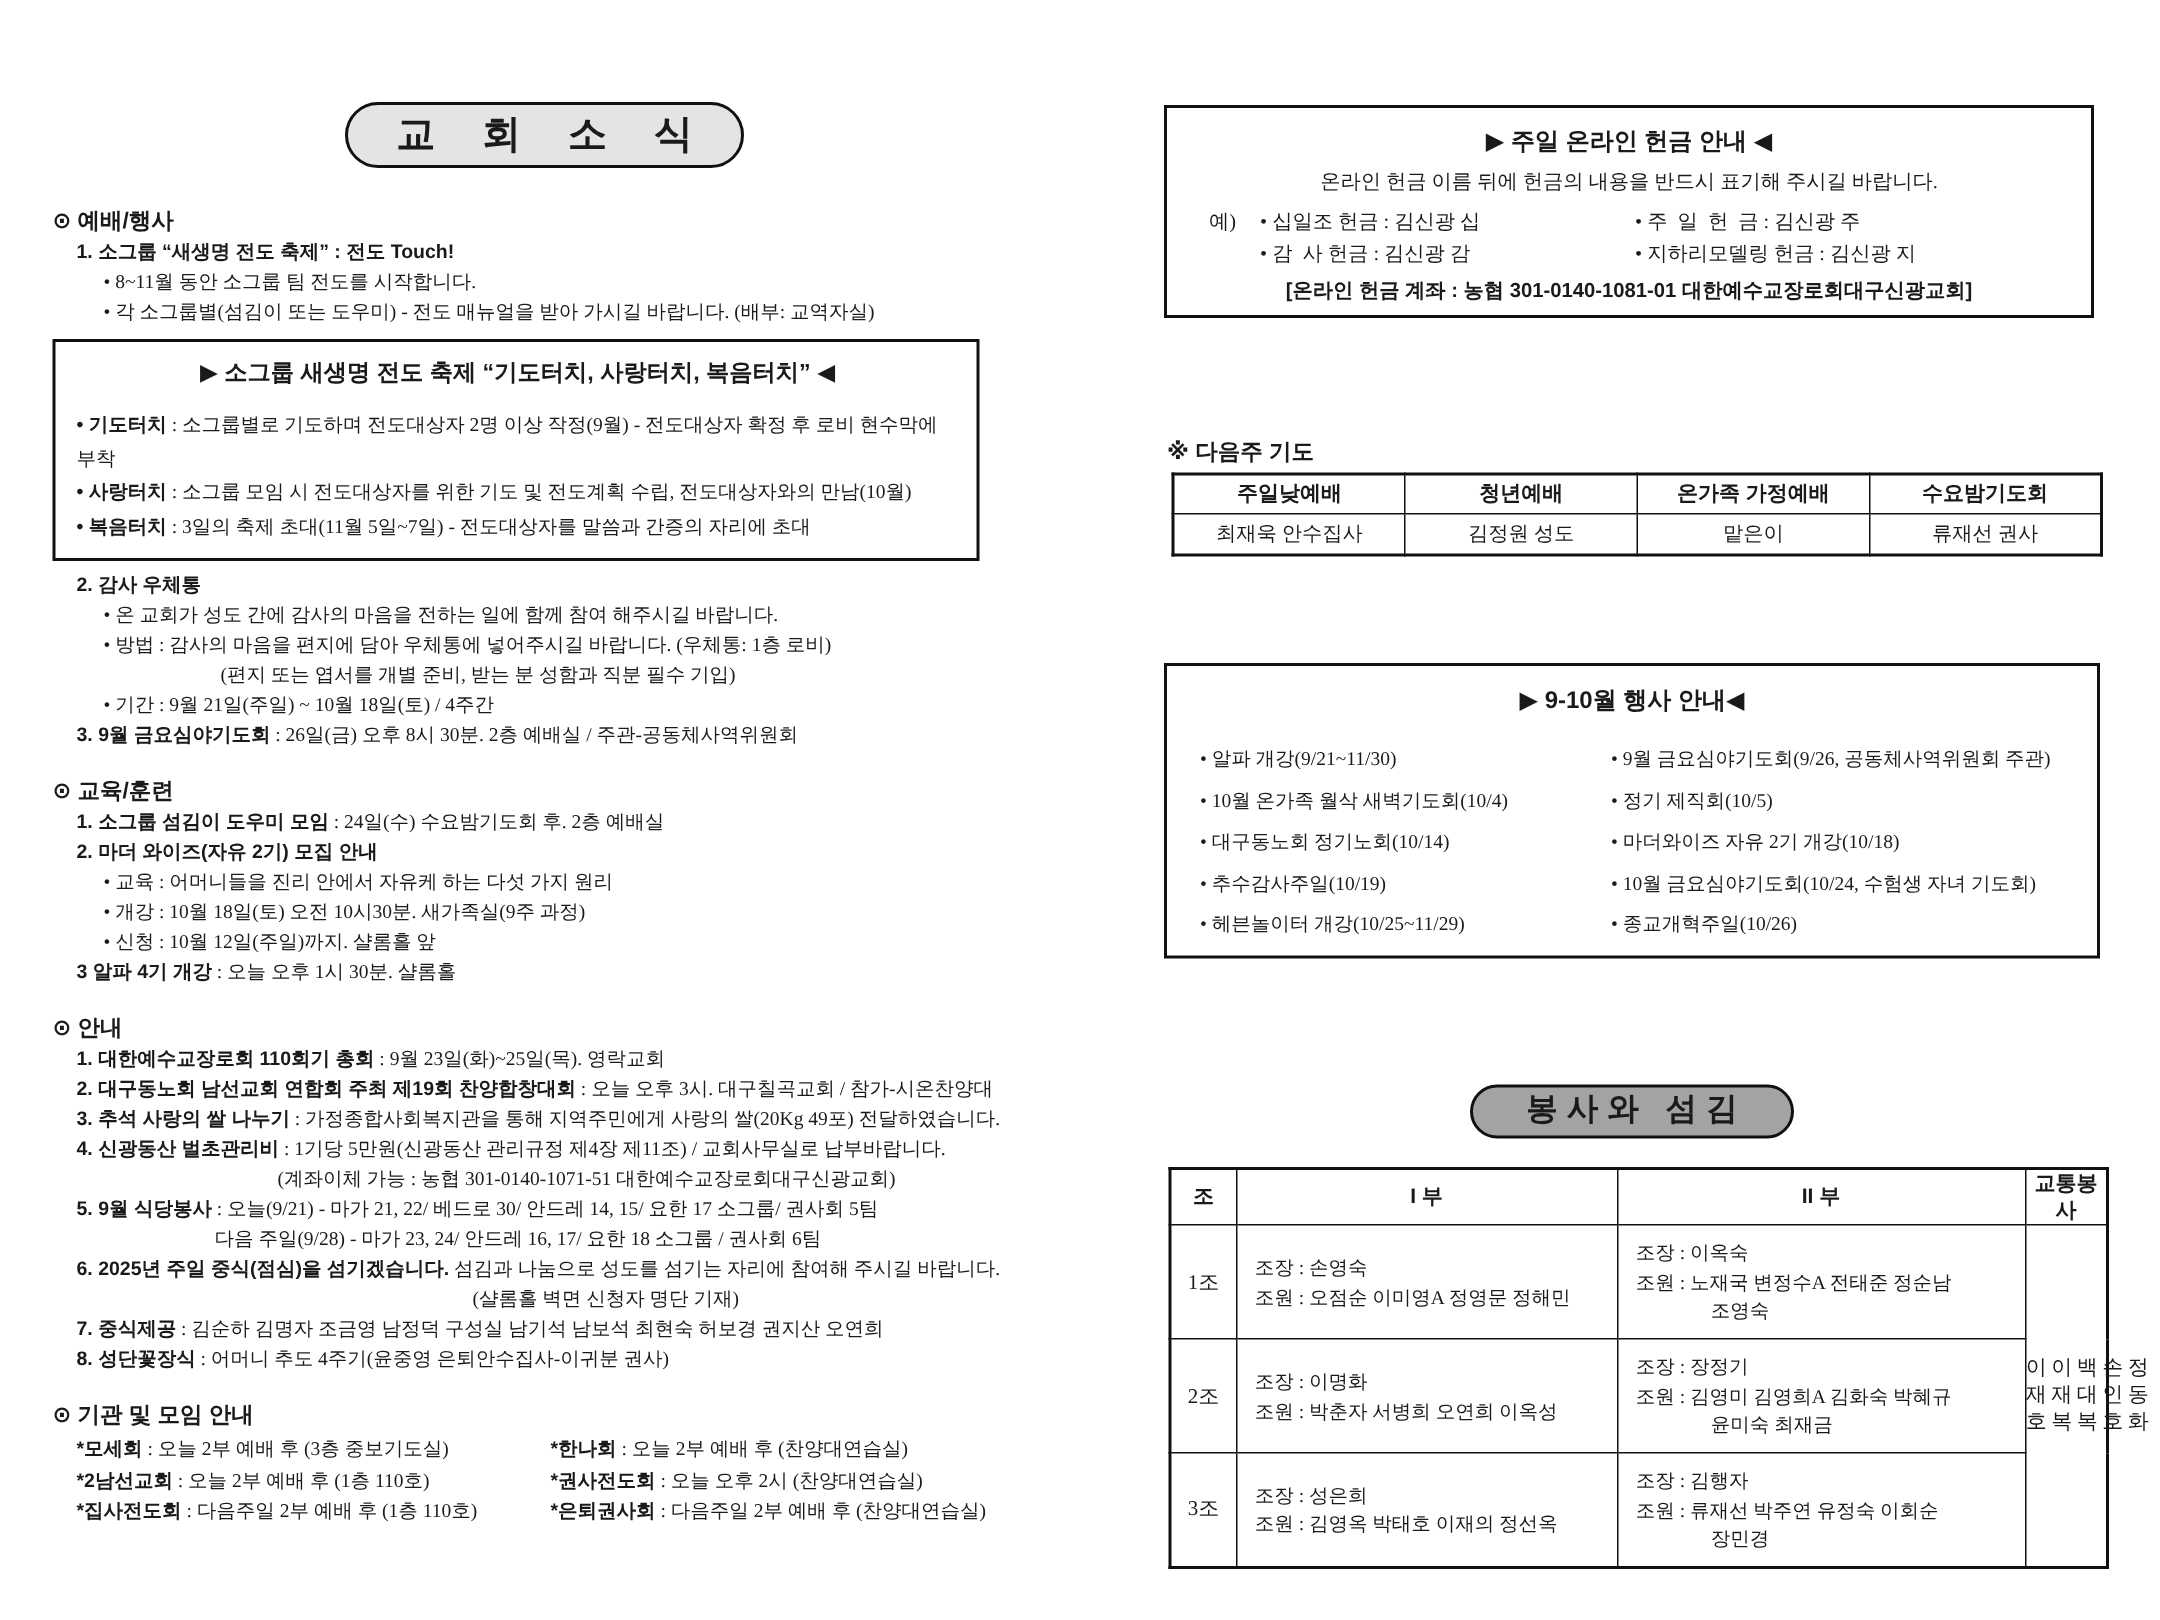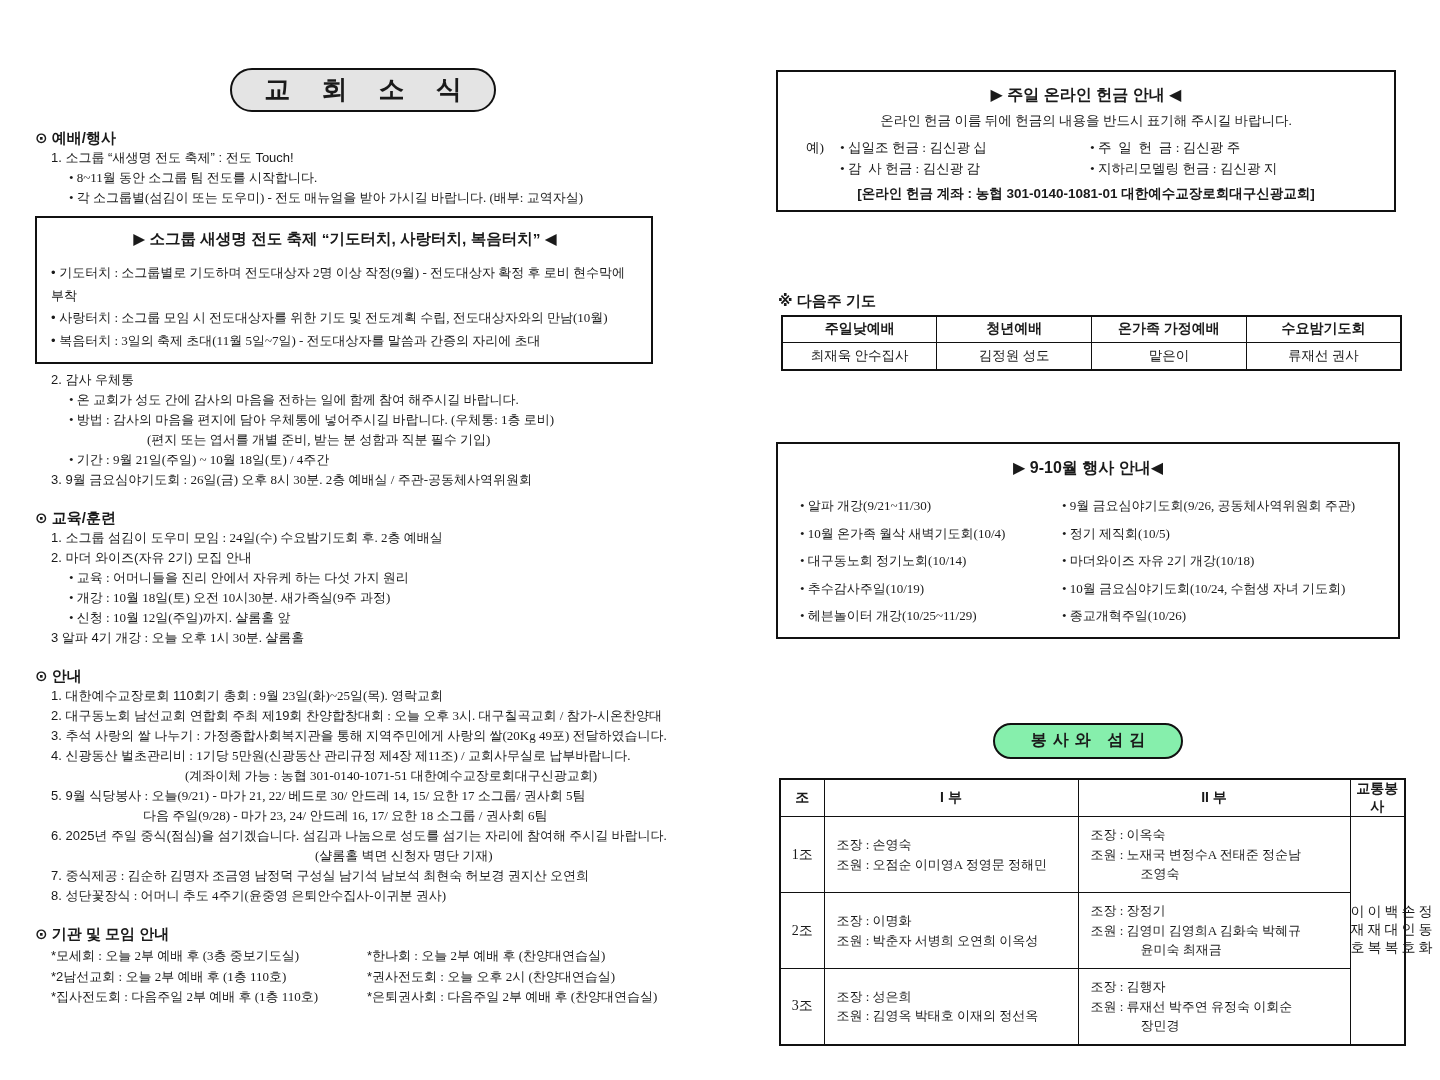--- a/index.html
+++ b/index.html
@@ -15,23 +15,23 @@
   }
   
   .left-col{position:absolute;left:35px;top:0;width:656px;}
   .title-wrap{margin-top:68px;text-align:center;}
   .pill{
     display:inline-block;border:2.5px solid #111;border-radius:24px;background:#e4e4e4;
     font-family:var(--sans);font-weight:bold;font-size:26px;letter-spacing:12px;
     padding:4px 20px 6px 32px;line-height:30px;
   }
   .sec-h{font-family:var(--sans);font-weight:bold;font-size:15px;line-height:20px;margin-top:18px;}
-  .sec-h.first{margin-top:16px;}
+  .sec-h.first{margin-top:26px;}
   .line{font-size:13px;line-height:20px;}
-  .b{font-family:var(--sans);font-weight:normal;}
+  .b{font-family:var(--sans);font-weight:bold;}
   .ind1{padding-left:16px;}   
   .ind2{padding-left:34px;}   
   .cont1{padding-left:112px;} 
   .sub-a{padding-left:150px;} 
   .sub-b{padding-left:108px;} 
   .sub-c{padding-left:280px;} 
   .festival-box{
     border:2px solid #111;margin:8px 0 6px;padding:6px 12px 10px 14px;width:618px;
   }
   .festival-title{
@@ -69,28 +69,28 @@
   .prayer-table{border:2px solid #111;}
   .prayer-table th{font-family:var(--sans);font-size:14px;height:26px;font-weight:bold;}
   .prayer-table td{font-family:var(--serif);font-size:13.5px;height:28px;font-weight:normal;text-align:center;}
   .box2{
     position:absolute;left:776px;top:442px;width:624px;height:197px;border:2px solid #111;
   }
   .box2-title{
     text-align:center;font-family:var(--sans);font-weight:bold;font-size:16px;
     margin-top:13px;line-height:22px;
   }
-  .ev-cols{display:flex;margin-top:6px;}
+  .ev-cols{display:flex;margin-top:6px;gap:12px;}
   .ev-col1{width:280px;padding-left:22px;}
   .ev-col2{flex:1;padding-left:4px;}
   .ev-line{font-size:13px;line-height:13.5px;margin-top:14px;white-space:nowrap;}
   .pill2-wrap{position:absolute;left:776px;top:723px;width:624px;text-align:center;}
   .pill2{
-    display:inline-block;border:2px solid #111;border-radius:18px;background:#86efac;
-    font-family:var(--sans);font-weight:bold;font-size:16px;letter-spacing:6px;
+    display:inline-block;border:2px solid #111;border-radius:18px;background:#a3a3a3;
+    font-family:var(--sans);font-weight:bold;font-size:21px;letter-spacing:6px;
     padding:2px 30px 4px 36px;line-height:26px;text-align:center;
   }
   .service-table{
     position:absolute;left:779px;top:778px;width:627px;border-collapse:collapse;
     border:2.5px solid #111;table-layout:fixed;
   }
   .service-table th,.service-table td{border:1.5px solid #111;}
   .service-table th{font-family:var(--sans);font-weight:bold;font-size:14px;height:30px;}
   .col-jo{width:44px;}.col-p1{width:254px;}.col-p2{width:272px;}.col-tr{width:55px;}
   .service-table td{font-size:13px;vertical-align:middle;}

